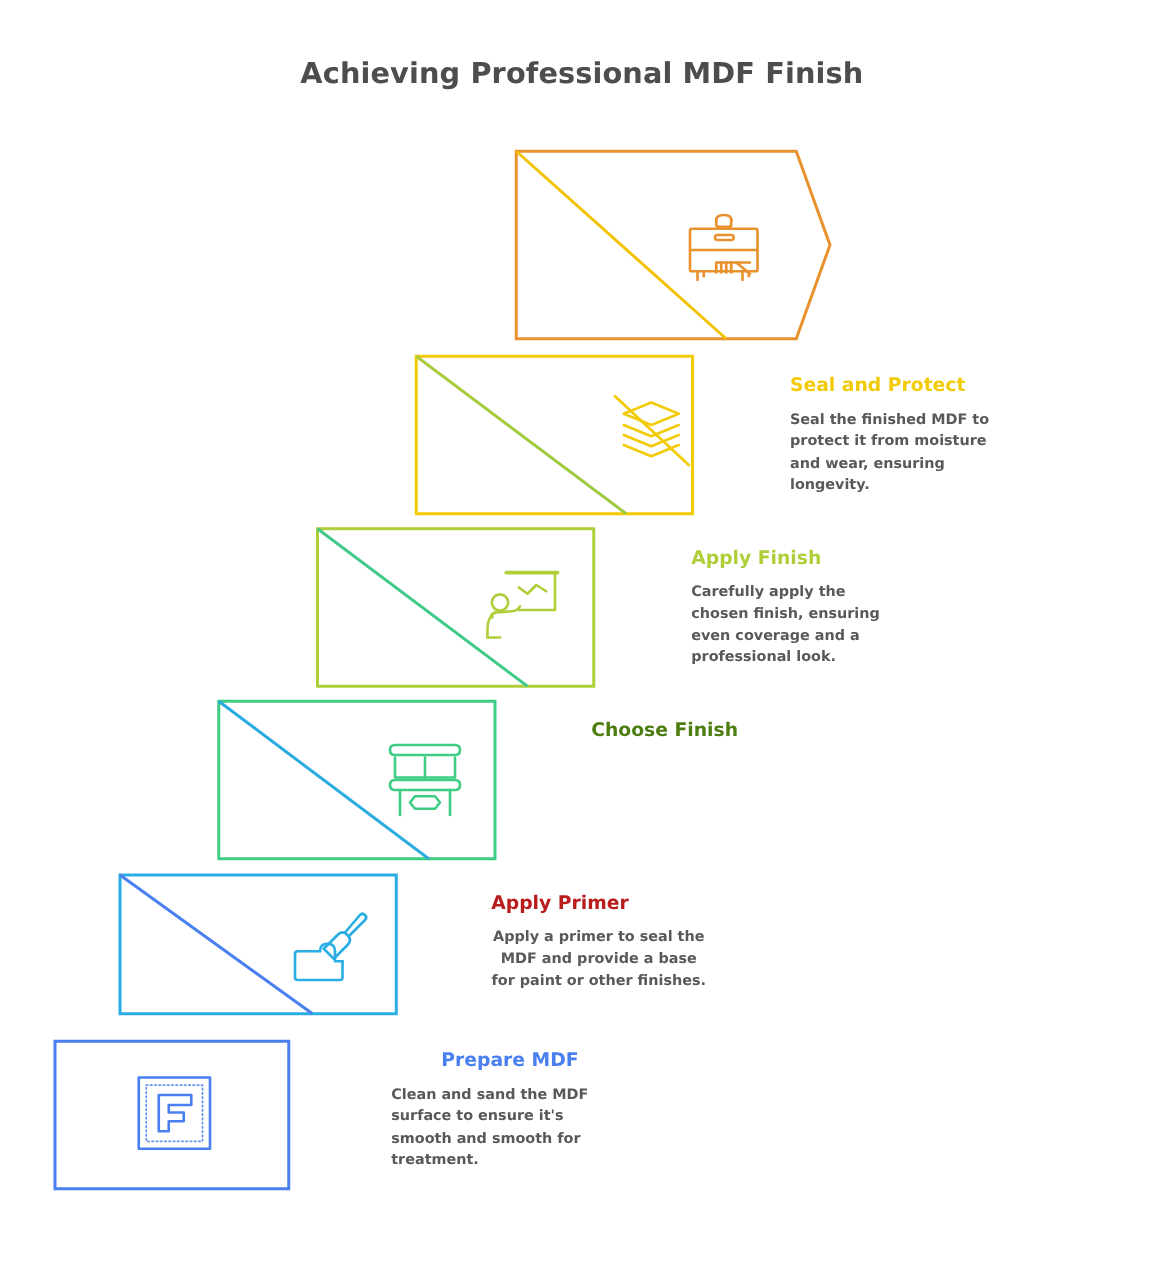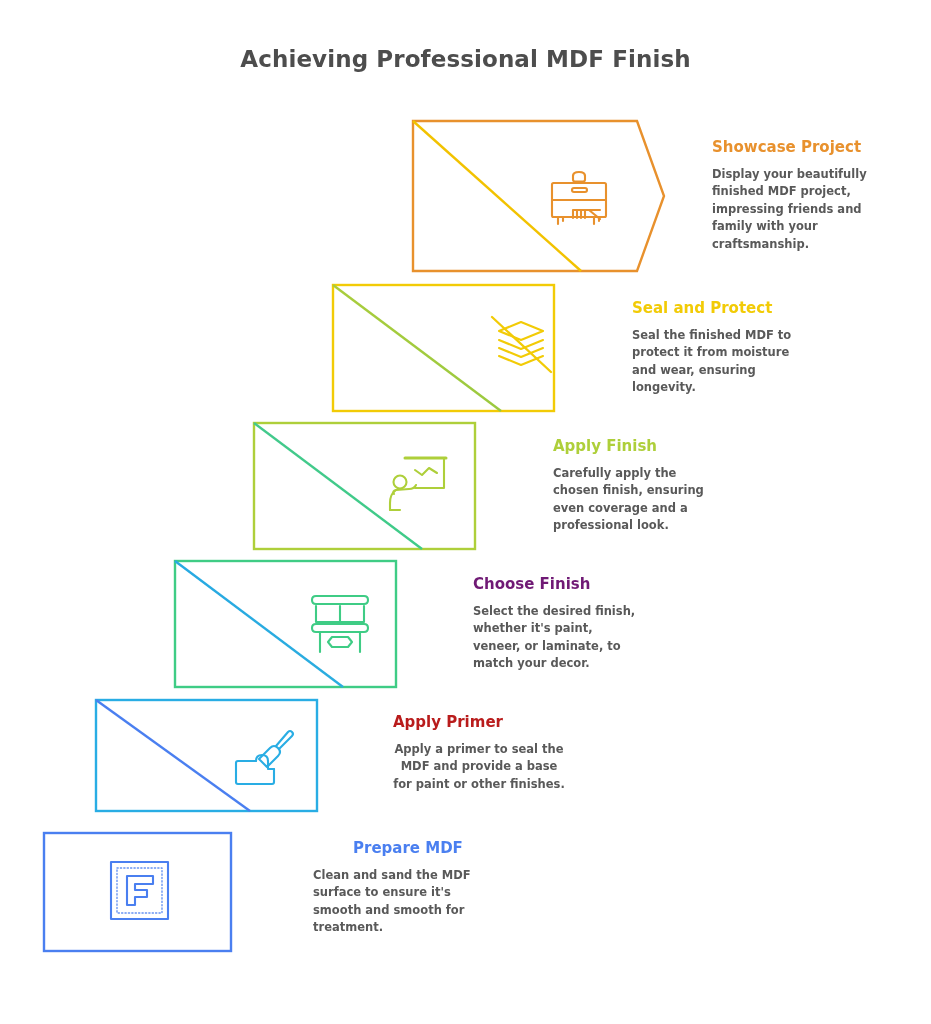--- a/index.html
+++ b/index.html
@@ -191,38 +191,33 @@
       <rect class="hit" x="44" y="833" width="187" height="118" fill="none" stroke="#4a7ff0" stroke-width="2.4"></rect>
     </g>
 
     <g fill="none" stroke="#4a7ff0" stroke-width="2.1" stroke-linecap="round" stroke-linejoin="round">
       <rect x="111" y="862" width="57" height="57"></rect>
       <rect x="117" y="868" width="45" height="45" stroke-dasharray="1.2 2.2" stroke-width="1.4" opacity="0.85"></rect>
       <path d="M127,905 L127,876 L153,876 L153,884 L135,884 L135,890 L147,890 L147,897 L135,897 L135,905 Z"></path>
     </g>
   </svg>
 
-  <div class="step-text txt-0">
-    <div class="step-heading" style="color: rgb(232, 145, 45);">Showcase Project</div>
-    <div class="step-desc" style="color: rgb(89, 89, 89);">Display your beautifully finished MDF project, impressing friends and family with your craftsmanship.</div>
-  </div>
 
   <div class="step-text txt-2">
     <div class="step-heading" style="color:#aecf3a;">Apply Finish</div>
     <div class="step-desc" style="color: rgb(89, 89, 89);">Carefully apply the chosen finish, ensuring even coverage and a professional look.</div>
   </div>
 
   <div class="step-text txt-1">
     <div class="step-heading" style="color:#f2cb06;">Seal and Protect</div>
     <div class="step-desc" style="color: rgb(89, 89, 89);">Seal the finished MDF to protect it from moisture and wear, ensuring longevity.</div>
   </div>
 
   <div class="step-text txt-3">
-    <div class="step-heading" style="color:#701a75;">Choose Finish</div>
-    <div class="step-desc" style="color: rgb(89, 89, 89);">Select the desired finish, whether it's paint, veneer, or laminate, to match your decor.</div>
+    <div class="step-heading" style="color:#4d7c0f;">Choose Finish</div>
   </div>
 
   <div class="step-text txt-4">
     <div class="step-heading" style="color:#b91c1c;">Apply Primer</div>
     <div class="step-desc" style="color: rgb(89, 89, 89); text-align: center;">Apply a primer to seal the MDF and provide a base for paint or other finishes.</div>
   </div>
 
   <div class="step-text txt-5">
     <div class="step-heading" style="color:#4a7ff0;margin-left:40px;">Prepare MDF</div>
     <div class="step-desc" style="color: rgb(89, 89, 89);">Clean and sand the MDF surface to ensure it's smooth and smooth for treatment.</div>

